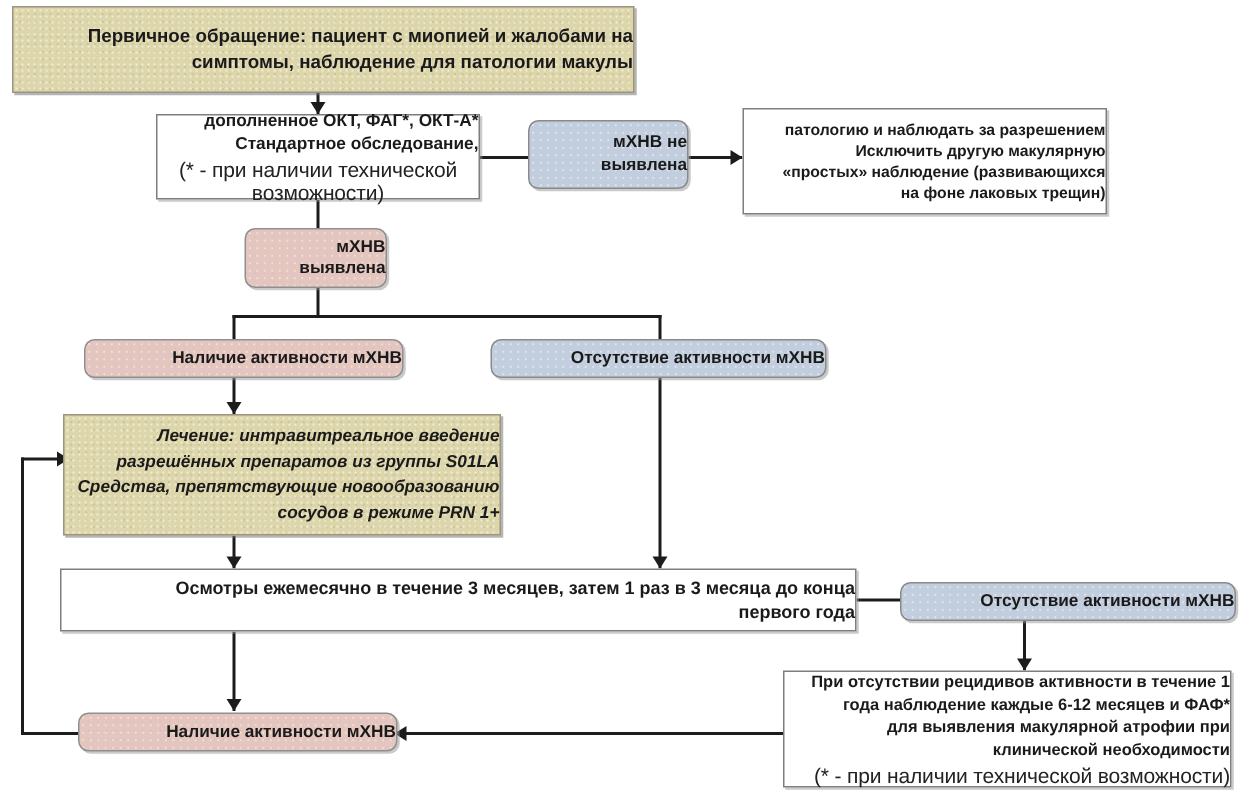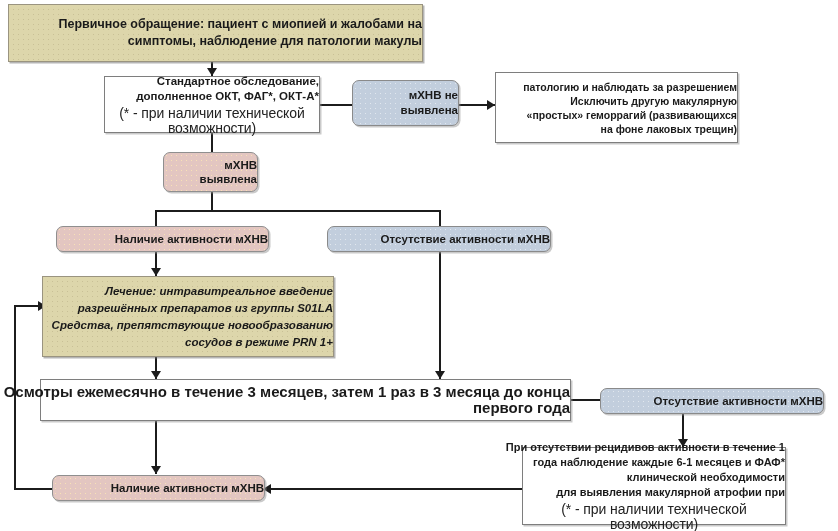--- a/index.html
+++ b/index.html
@@ -148,34 +148,34 @@
   <div class="edge v" style="left:14px; top:305px; height:185px;"></div>
   <div class="edge h" style="left:14px; top:305px; width:28px;"></div>
   <div class="arrow right" style="left:38px; top:301px;"></div>
 
   <div class="node khaki" style="left:8px; top:4px; width:415px; height:58px; font-size:12.5px; line-height:17px;">
     <span class="line">Первичное обращение: пациент с миопией и жалобами на</span>
     <span class="line">симптомы, наблюдение для патологии макулы</span>
   </div>
 
   <div class="node white" style="left:104px; top:76px; width:216px; height:57px; font-size:11.5px; line-height:15px;">
+    <span class="line">дополненное ОКТ, ФАГ*, ОКТ-А*</span>
     <span class="line">Стандартное обследование,</span>
-    <span class="line">дополненное ОКТ, ФАГ*, ОКТ-А*</span>
     <span class="note">(* - при наличии технической возможности)</span>
   </div>
 
   <div class="node blue" style="left:352px; top:80px; width:107px; height:46px; font-size:11.5px; line-height:15px;">
     <span class="line">мХНВ не</span>
     <span class="line">выявлена</span>
   </div>
 
   <div class="node white" style="left:495px; top:72px; width:243px; height:71px; font-size:10.5px; line-height:14px;">
     <span class="line">патологию и наблюдать за разрешением</span>
     <span class="line">Исключить другую макулярную</span>
-    <span class="line">«простых» геморрагий (развивающихся</span>
+    <span class="line">«простых» наблюдение (развивающихся</span>
     <span class="line">на фоне лаковых трещин)</span>
   </div>
 
   <div class="node pink" style="left:163px; top:152px; width:95px; height:40px; font-size:11.5px; line-height:14px;">
     <span class="line">мХНВ</span>
     <span class="line">выявлена</span>
   </div>
 
   <div class="node pink" style="left:56px; top:226px; width:213px; height:26px; font-size:11.5px;">
     <span class="line">Наличие активности мХНВ</span>
@@ -185,34 +185,34 @@
     <span class="line">Отсутствие активности мХНВ</span>
   </div>
 
   <div class="node khaki" style="left:42px; top:276px; width:292px; height:81px; font-size:11.5px; line-height:17px;font-style:italic;">
     <span class="line">Лечение: интравитреальное введение</span>
     <span class="line">разрешённых препаратов из группы S01LA</span>
     <span class="line">Средства, препятствующие новообразованию</span>
     <span class="line">сосудов в режиме PRN 1+</span>
   </div>
 
-  <div class="node white" style="left:40px; top:379px; width:531px; height:42px; font-size:15px; line-height:16px;">
+  <div class="node white" style="left:40px; top:379px; width:531px; height:42px; font-size:12px; line-height:16px;">
     <span class="line">Осмотры ежемесячно в течение 3 месяцев, затем 1 раз в 3 месяца до конца</span>
     <span class="line">первого года</span>
   </div>
 
   <div class="node blue" style="left:600px; top:388px; width:224px; height:26px; font-size:11.5px;">
     <span class="line">Отсутствие активности мХНВ</span>
   </div>
 
-  <div class="node white" style="left:522px; top:447px; width:264px; height:78px; font-size:11px; line-height:15px;">
+  <div class="node white" style="left:522px; top:447px; width:299px; height:78px; font-size:11px; line-height:15px;">
     <span class="line">При отсутствии рецидивов активности в течение 1</span>
-    <span class="line">года наблюдение каждые 6-1 месяцев и ФАФ*</span>
+    <span class="line">года наблюдение каждые 6-12 месяцев и ФАФ*</span>
+    <span class="line">для выявления макулярной атрофии при</span>
     <span class="line">клинической необходимости</span>
-    <span class="line">для выявления макулярной атрофии при</span>
     <span class="note">(* - при наличии технической возможности)</span>
   </div>
 
   <div class="node pink" style="left:52px; top:475px; width:213px; height:26px; font-size:11.5px;">
     <span class="line">Наличие активности мХНВ</span>
   </div>
 
 </div>
 
 </body></html>

